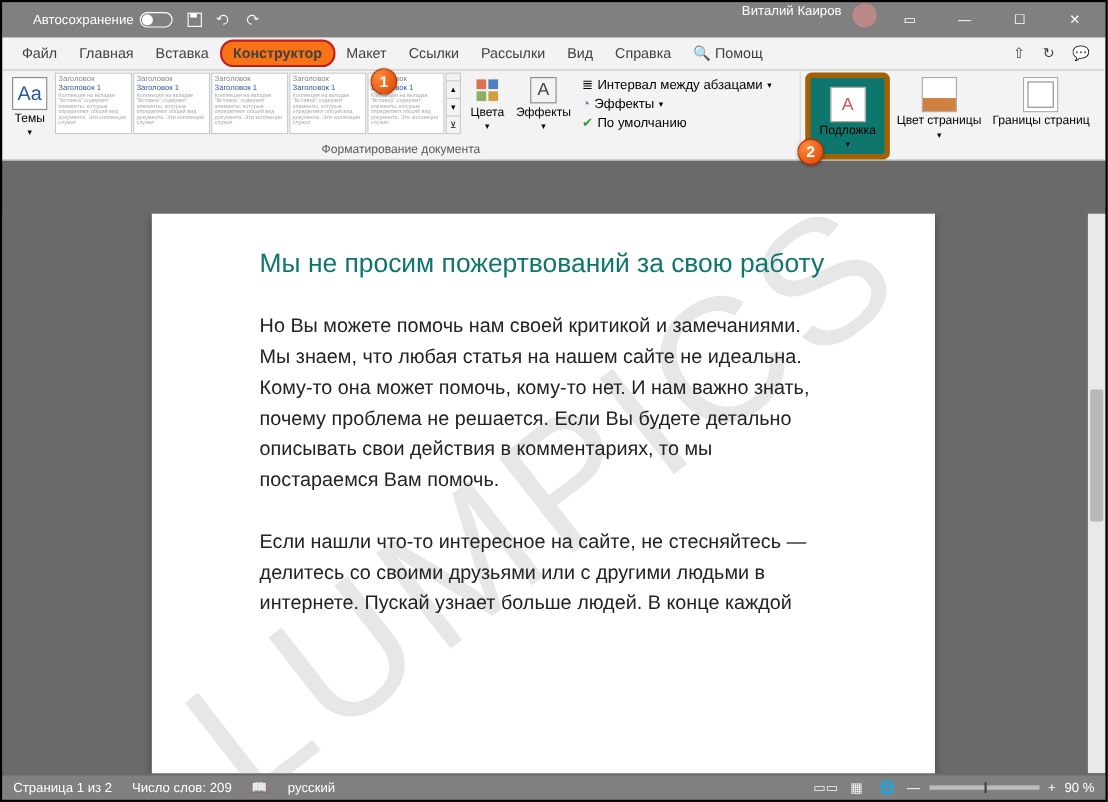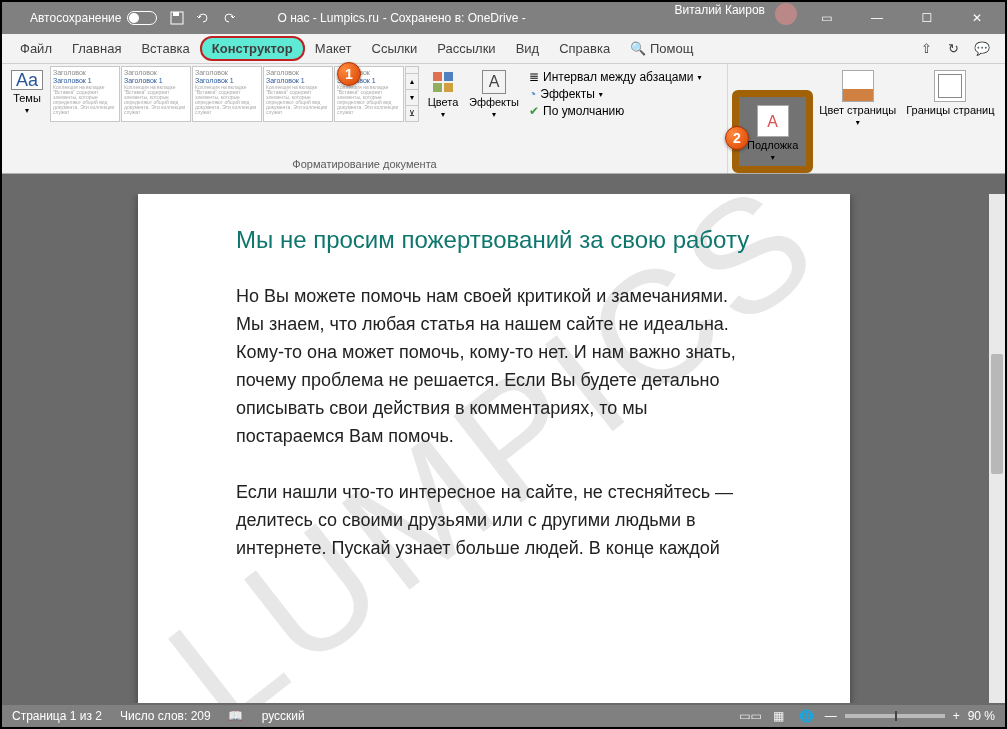--- a/index.html
+++ b/index.html
@@ -8,44 +8,44 @@
 .autosave { display: flex; gap: 6px; margin-left: 20px; }
 .toggle { width: 30px; height: 14px; border: 1px solid #fff; border-radius: 8px; position: relative; display: inline-block; }
 .toggle::after { content: ''; position: absolute; width: 10px; height: 10px; background: #fff; border-radius: 50%; top: 1px; left: 1px; }
 .qat { display: flex; gap: 10px; margin-left: 12px; }
 .qat-btn { width: 16px; height: 16px; display: flex; align-items: center; justify-content: center; cursor: pointer; }
 .doc-title { margin-left: 40px; display: flex; gap: 4px; }
 .user-area { margin-left: auto; display: flex; gap: 10px; }
 .winbtn { width: 40px; height: 30px; display: flex; align-items: center; justify-content: center; cursor: pointer; }
 .tabs { height: 30px; background: #f3f3f3; display: flex; align-items: center; padding: 0 8px; color: #404040; font-size: 13px; border-bottom: 1px solid #d0d0d0; }
 .tab { padding: 5px 10px; cursor: pointer; }
-.tab.active { background: #5eead4; border: 2px solid #c02020; border-radius: 12px; font-weight: bold; padding: 3px 10px; position: relative; }
+.tab.active { background: #f97316; border: 2px solid #c02020; border-radius: 12px; font-weight: bold; padding: 3px 10px; position: relative; }
 .badge { width: 24px; height: 24px; background: radial-gradient(circle at 30% 30%, #ff8a3d, #d84000); color: #fff; border-radius: 50%; display: flex; align-items: center; justify-content: center; font-weight: bold; font-size: 14px; position: absolute; border: 1px solid #aa3000; box-shadow: 0 1px 3px rgba(0,0,0,0.4); }
 .badge1 { left: 335px; top: 60px; z-index: 10; }
 .badge2 { left: 723px; top: 124px; z-index: 10; }
 .tab-right { margin-left: auto; display: flex; gap: 4px; }
 .tab-right .tab { padding: 4px 6px; }
 .ribbon { background: #f3f3f3; border-bottom: 1px solid #b0b0b0; display: flex; }
 .rgroup { border-right: 1px solid #d8d8d8; padding: 2px 4px 0 4px; display: flex; flex-direction: column; }
 .rgroup-content { flex: 1; display: flex; align-items: flex-start; gap: 2px; }
 .rgroup-label { text-align: center; font-size: 11px; color: #5a5a5a; padding: 2px 0 3px 0; }
 .themes-btn { width: 42px; display: flex; flex-direction: column; align-items: center; gap: 2px; cursor: pointer; padding-top: 4px; font-size: 11px; }
-.themes-icon { width: 32px; height: 20px; border: 1px solid #888; background: #fff; display: flex; align-items: center; justify-content: center; color: #2a579a; font-size: 18px; }
+.themes-icon { width: 32px; height: 30px; border: 1px solid #888; background: #fff; display: flex; align-items: center; justify-content: center; color: #2a579a; font-size: 18px; }
 .style-gallery { display: flex; gap: 1px; }
 .style-thumb { width: 70px; height: 56px; background: #fff; border: 1px solid #c8c8c8; font-size: 6px; padding: 2px; overflow: hidden; cursor: pointer; }
 .style-thumb .st-title { color: #888; font-size: 7px; }
 .style-thumb .st-h1 { color: #2a579a; font-size: 7px; margin-top: 1px; }
 .style-thumb .st-body { color: #aaa; font-size: 5px; line-height: 5px; margin-top: 1px; }
 .gallery-more { width: 14px; height: 56px; border: 1px solid #c8c8c8; display: flex; flex-direction: column; justify-content: flex-end; cursor: pointer; }
 .gallery-more div { height: 16px; display: flex; align-items: center; justify-content: center; font-size: 8px; border-top: 1px solid #c8c8c8; }
 .vbtn { display: flex; flex-direction: column; align-items: center; gap: 2px; padding: 4px 2px 0 2px; font-size: 11px; cursor: pointer; min-width: 44px; }
 .vbtn-icon { width: 24px; height: 24px; display: flex; align-items: center; justify-content: center; }
 .para-opts { display: flex; flex-direction: column; gap: 3px; font-size: 12px; padding: 4px 6px; min-width: 200px; }
 .para-opts > div { display: flex; align-items: center; gap: 4px; cursor: pointer; }
-.highlight-btn { border: 7px solid #a16207; border-radius: 6px; padding: 4px 4px; background: #737373; margin-top: 24px; }
+.highlight-btn { border: 5px solid #a16207; border-radius: 6px; padding: 4px 4px; background: #0f766e; }
 .big-vbtn { display: flex; flex-direction: column; align-items: center; gap: 2px; padding: 4px 4px 0 4px; font-size: 11px; cursor: pointer; }
 .big-icon { width: 32px; height: 32px; border: 1px solid #aaa; background: #fff; position: relative; }
 .big-icon::before { content: ''; position: absolute; left: 4px; right: 4px; top: 4px; bottom: 4px; }
 .page-icon-a::before { content: 'A'; color: #d85050; font-size: 16px; text-align: center; line-height: 24px; }
 .doc-area { position: absolute; top: 192px; bottom: 24px; left: 0; right: 0; background: #6a6a6a; overflow: hidden; }
 .scrollbar-v { position: absolute; right: 0; top: 0; bottom: 0; width: 16px; background: #e9e9e9; }
 .scroll-thumb { position: absolute; top: 160px; height: 120px; left: 2px; right: 2px; background: #b8b8b8; border-radius: 2px; }
 .page { position: absolute; left: 136px; top: 0; width: 712px; height: 520px; background: #fff; box-shadow: 0 2px 8px rgba(0,0,0,0.4); padding: 32px 98px 32px 98px; }
 .watermark { position: absolute; left: 50%; top: 50%; transform: translate(-50%,-50%) rotate(-38deg); font-size: 160px; color: rgba(160,160,160,0.25); font-weight: 400; letter-spacing: 8px; pointer-events: none; white-space: nowrap; }
 .doc-h1 { color: #0f766e; font-size: 24px; font-weight: 400; margin-bottom: 28px; position: relative; }
@@ -78,24 +78,20 @@
           <path d="M3 7 L1 5 M3 7 L5 5" stroke="#fff"></path>
         </svg>
       </div>
     <div class="qat-btn">
         <svg width="14" height="14" viewBox="0 0 14 14">
           <path d="M11 7 A4 4 0 1 0 7 11" fill="none" stroke="#fff"></path>
           <path d="M11 7 L13 5 M11 7 L9 5" stroke="#fff"></path>
         </svg>
       </div>
   </div>
-  <div class="doc-title">
-    <span>О нас - Lumpics.ru</span>
-    <span>- Сохранено в: OneDrive -</span>
-  </div>
   <div class="user-area">
     <span>Виталий Каиров</span>
     <span style="width:22px;height:22px;border-radius:50%;background:#b88;"></span>
     <div class="winbtn">▭</div>
     <div class="winbtn">—</div>
     <div class="winbtn">☐</div>
     <div class="winbtn">✕</div>
   </div>
 </div>
 

